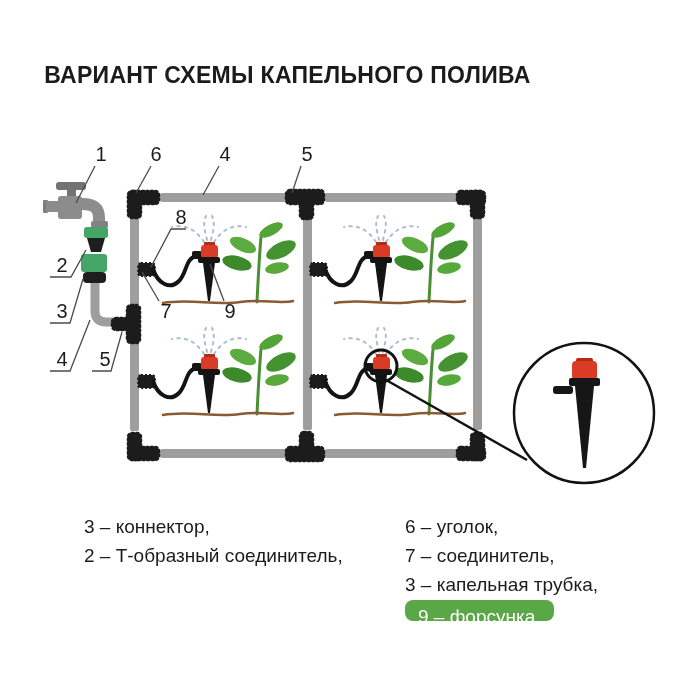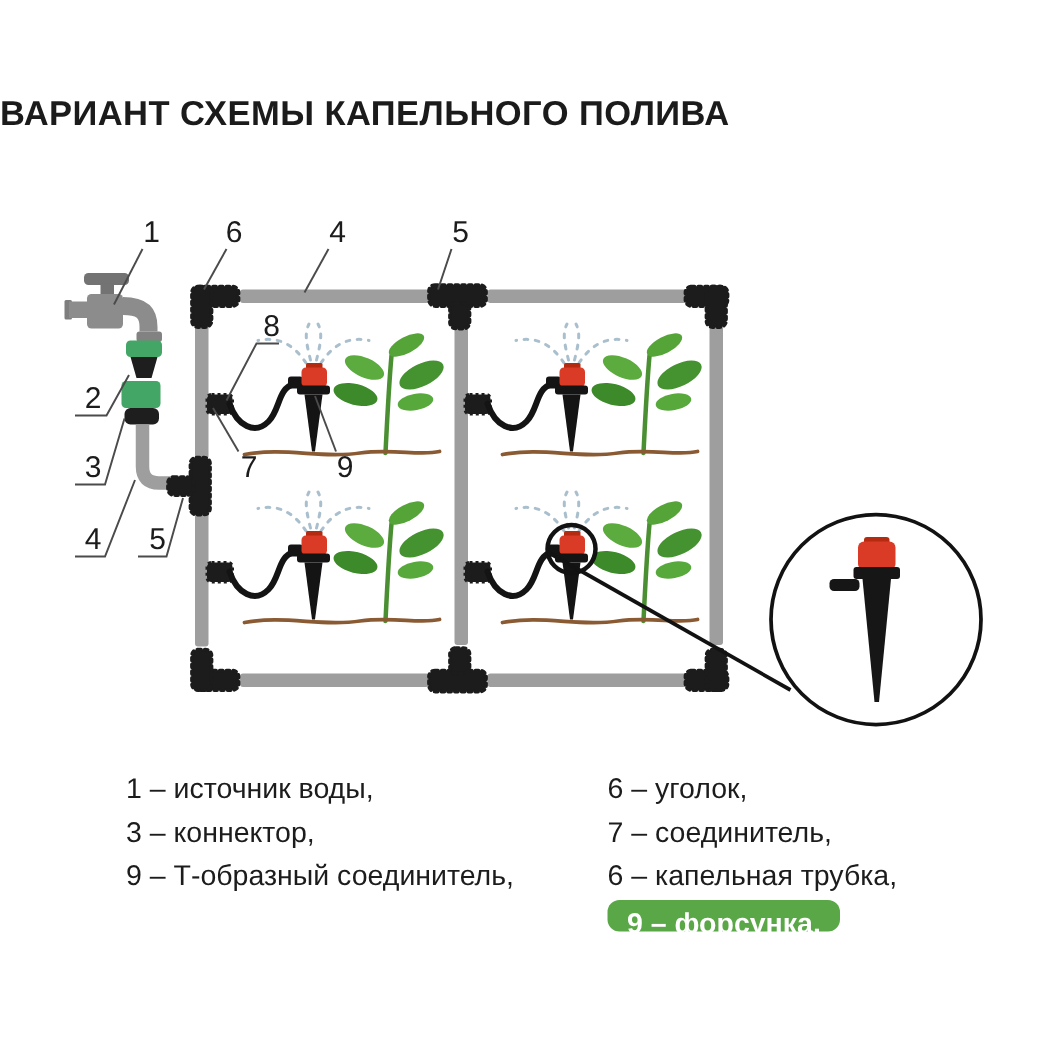--- a/index.html
+++ b/index.html
@@ -2,34 +2,34 @@
 <html><head>
 <meta charset="utf-8">
 <style>
   html,body { margin:0; padding:0; background:#ffffff; }
   .page {
     position:relative; width:700px; height:700px; background:#ffffff;
     font-family:"Liberation Sans", sans-serif; overflow:hidden;
   }
   .title {
     position:absolute; top:62px; left:0; width:575px; margin:0;
-    text-align:left; font-size:23px; font-weight:700; color:#1b1b1b;
+    text-align:center; font-size:23px; font-weight:700; color:#1b1b1b;
     letter-spacing:0.3px;
   }
   svg.diagram { position:absolute; top:0; left:0; }
   .callout { font-family:"Liberation Sans", sans-serif; font-size:20px; fill:#1c1c1c; text-anchor:middle; }
   .leader { stroke:#4b4b4b; stroke-width:1.3; fill:none; }
   .legend { position:absolute; top:512px; left:0; width:700px; font-size:19px; color:#1c1c1c; }
   .legend ul { list-style:none; margin:0; padding:0; position:absolute; top:0; }
   .col-left  { left:84px;  }
   .col-right { left:405px; }
   .legend li { height:29px; line-height:29px; white-space:nowrap; }
   .legend li.badge-row { height:34px; }
   .badge {
-    display:inline-block; background:#5aa747; color:#ffffff; font-weight:700;
+    display:inline-block; background:#5aa747; color:#ffffff; font-weight:400;
     padding:0 13px; height:21px; line-height:33px; border-radius:8px; margin-top:1px;
   }
 </style>
 </head>
 <body>
 
 <div class="page">
 
   <h1 class="title">ВАРИАНТ СХЕМЫ КАПЕЛЬНОГО ПОЛИВА</h1>
 
@@ -172,25 +172,24 @@
       <text class="callout" x="230" y="318">9</text>
       <text class="callout" x="62" y="272">2</text>
       <text class="callout" x="62" y="318">3</text>
       <text class="callout" x="62" y="366">4</text>
       <text class="callout" x="105" y="366">5</text>
     </g>
   </svg>
 
   <div class="legend">
     <ul class="col-left">
-      <li><span>1 – источник воды,</span></li>
       <li><span>3 – коннектор,</span></li>
-      <li><span>9 – Т-образный соединитель,</span></li>
+      <li><span>2 – Т-образный соединитель,</span></li>
     </ul>
     <ul class="col-right">
       <li><span>6 – уголок,</span></li>
       <li><span>7 – соединитель,</span></li>
-      <li><span>6 – капельная трубка,</span></li>
+      <li><span>3 – капельная трубка,</span></li>
       <li class="badge-row"><span class="badge">9 – форсунка.</span></li>
     </ul>
   </div>
 
 </div>
 
 </body></html>

